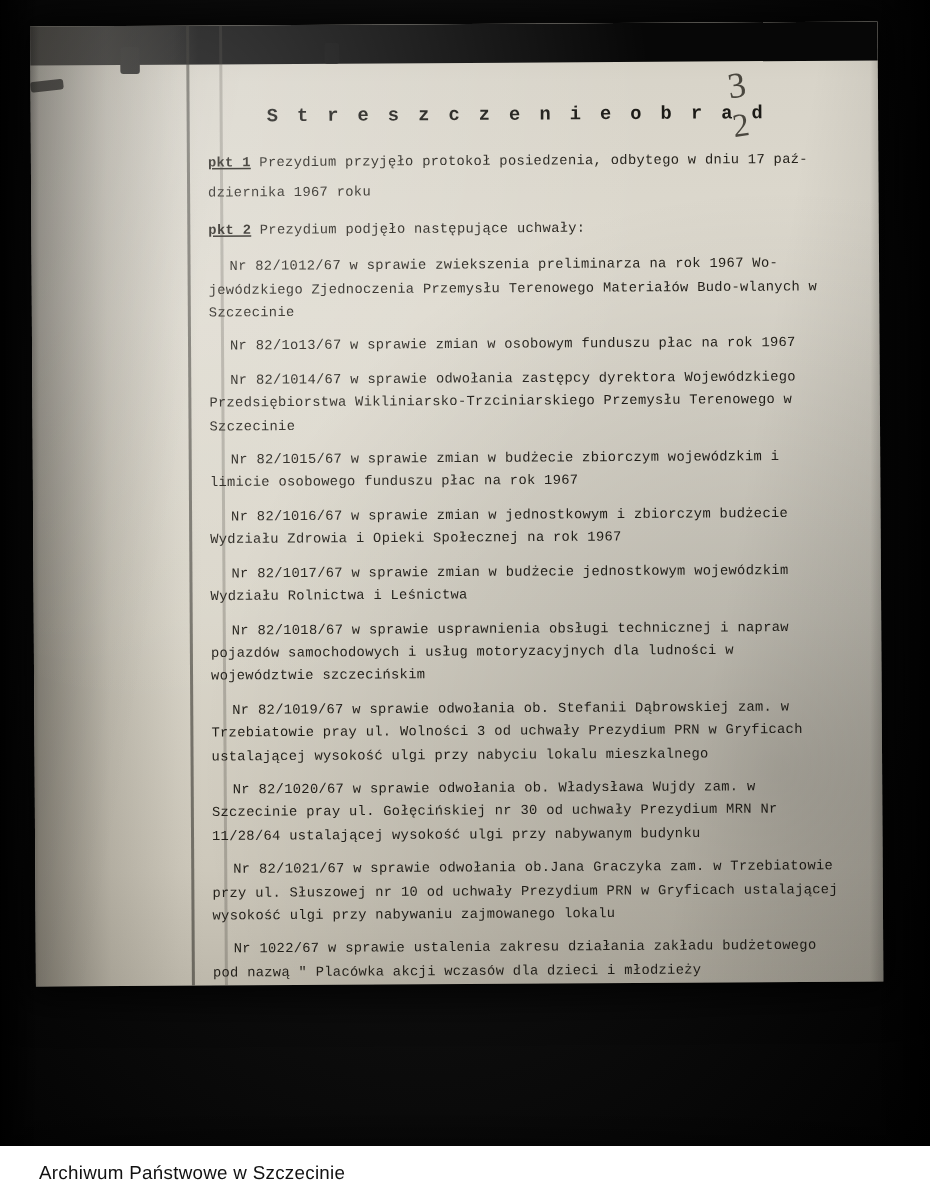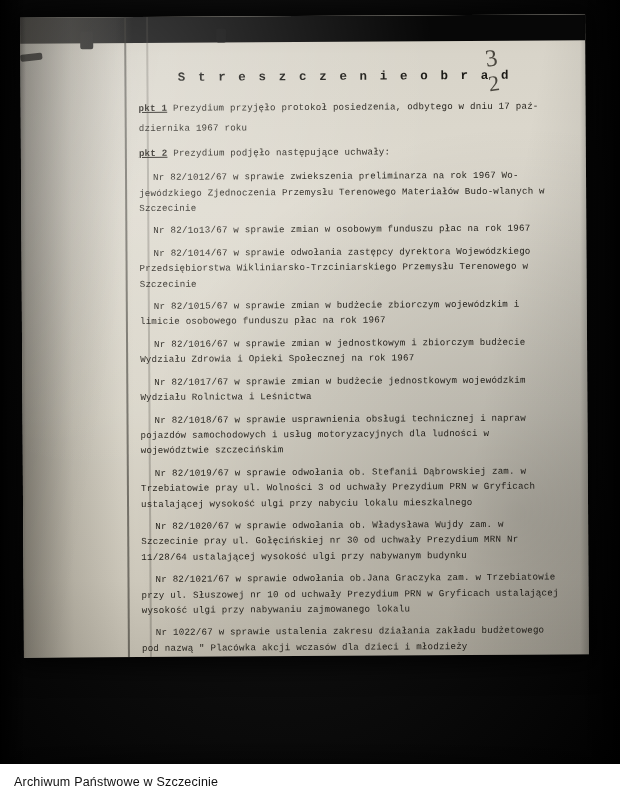--- a/index.html
+++ b/index.html
@@ -171,21 +171,21 @@
     width: 100%;
     height: 36px;
     background: #ffffff;
     display: flex;
     align-items: center;
   }
   .footer-text {
     font-family: "Liberation Sans", sans-serif;
     font-size: 12.5px;
     color: #111;
-    padding-left: 14px;
+    padding-left: 26px;
     letter-spacing: 0.2px;
   }
 </style>
 </head>
 <body>
 
 <div id="viewer">
   <div class="scan-bg"></div>
 
   <div class="sheet">

